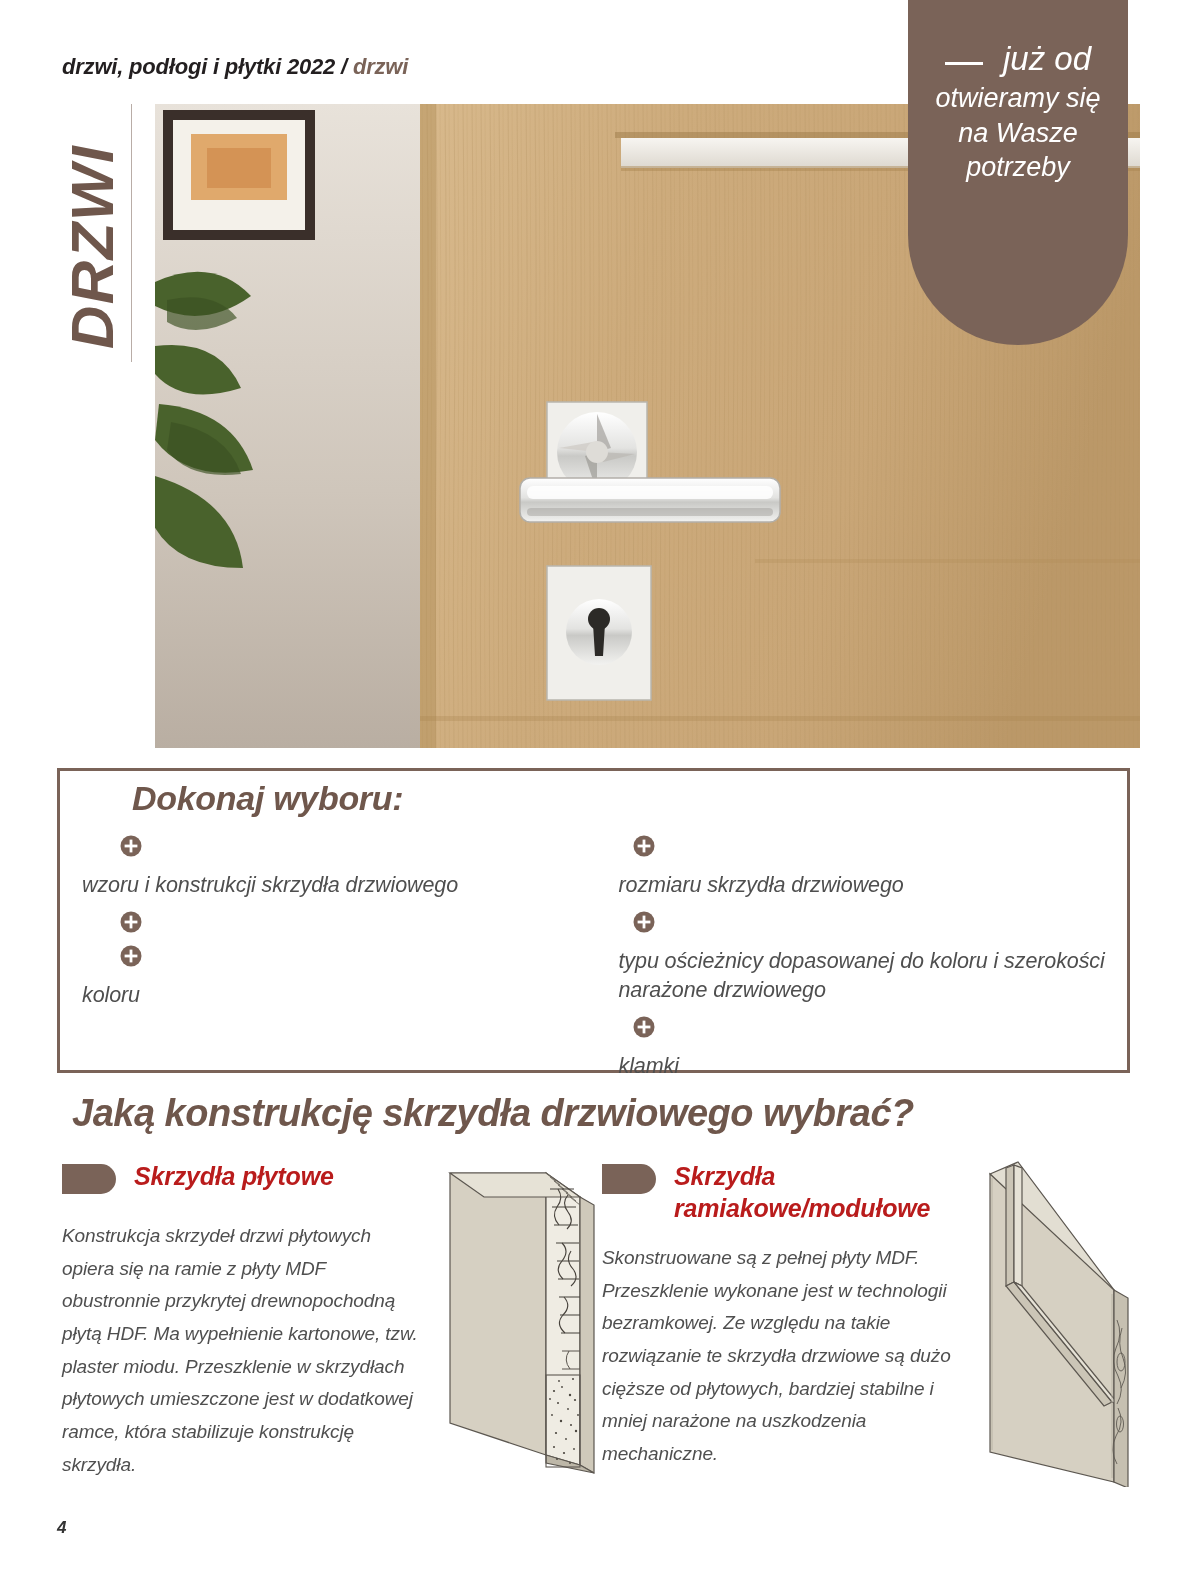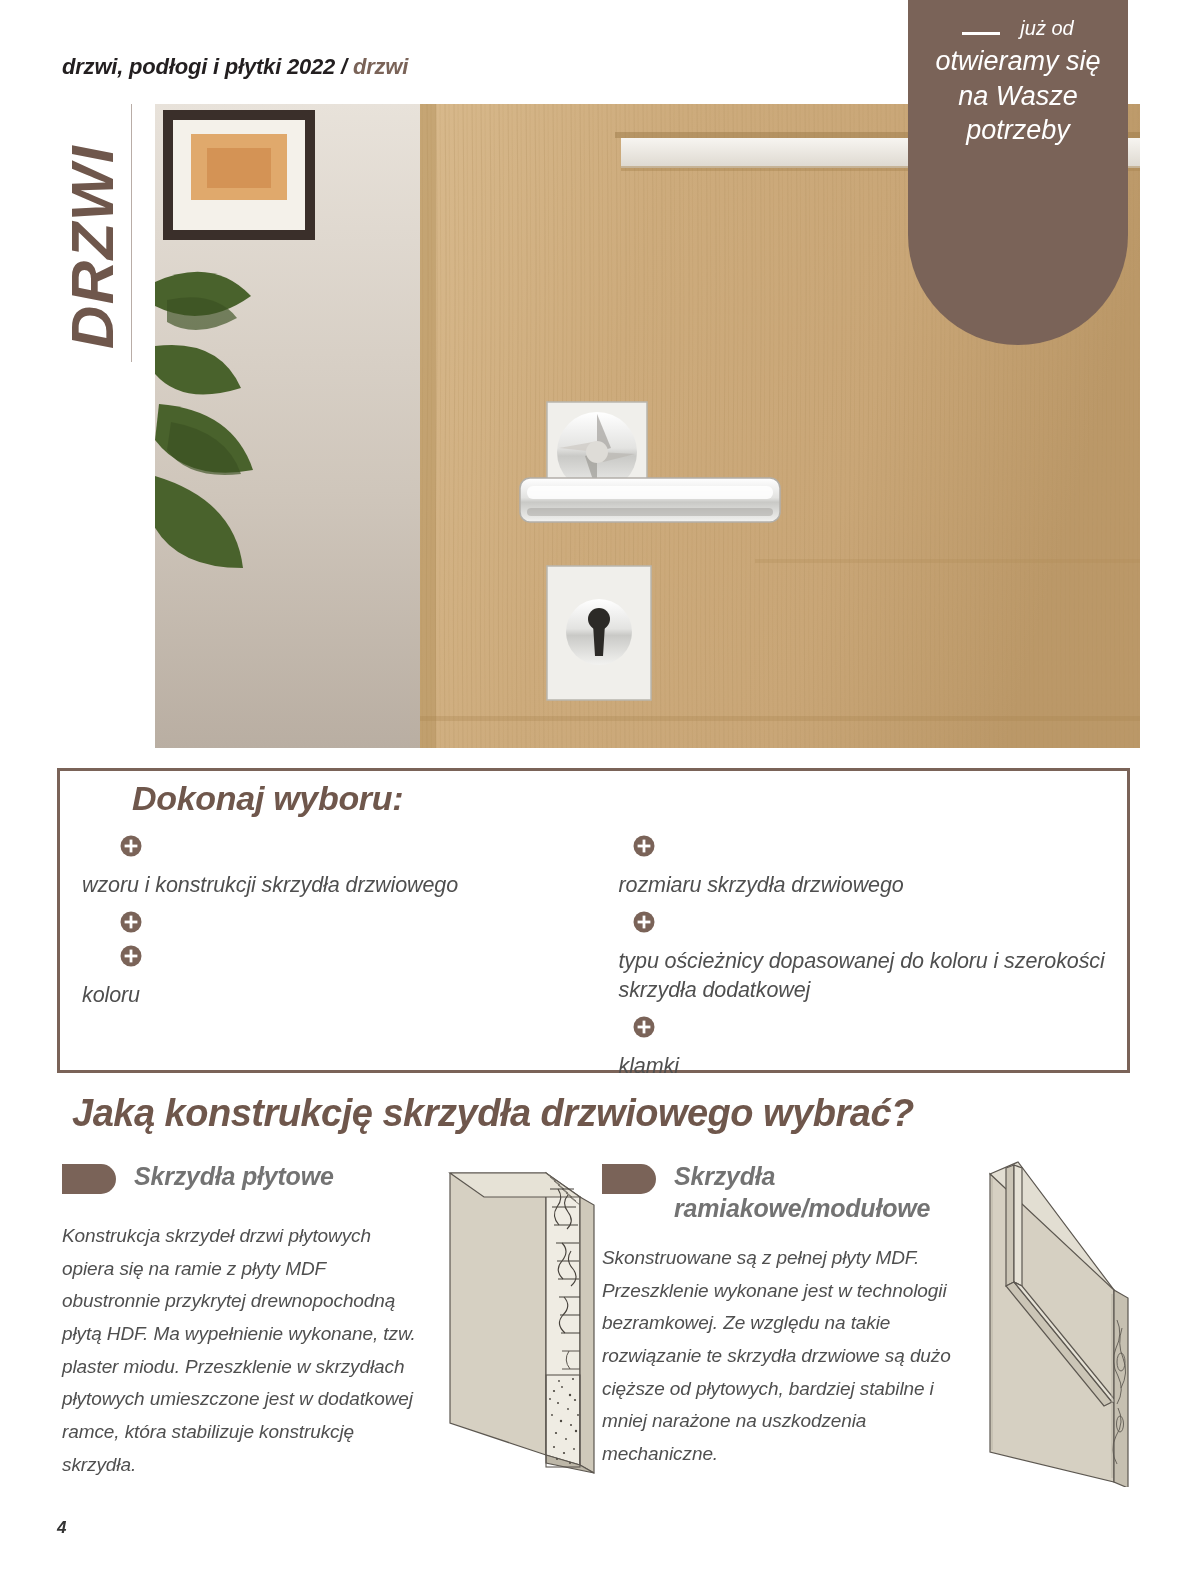--- a/index.html
+++ b/index.html
@@ -85,22 +85,22 @@
     top: 0px;
     width: 220px;
     height: 345px;
     background: #7a6358;
     border-radius: 0 0 110px 110px;
     color: #ffffff;
     text-align: center;
     overflow: hidden;
   }
   .badge-top {
-    margin-top: 18px;
-    font-size: 20px;
+    margin-top: 42px;
+    font-size: 33px;
     font-weight: 500;
     letter-spacing: 0px;
     line-height: 1;
     display: flex;
     align-items: center;
     justify-content: center;
     gap: 20px;
   }
   .badge-dash {
     display: inline-block;
@@ -222,21 +222,21 @@
     flex: 0 0 auto;
     width: 54px;
     height: 30px;
     margin-top: 4px;
     background: #7a6358;
     border-radius: 0 16px 16px 0;
   }
   .sub-head-text {
     font-size: 25px;
     font-weight: 800;
-    color: #737373;
+    color: #b91c1c;
     line-height: 1.28;
     letter-spacing: -0.2px;
   }
 
   .body-text {
     margin-top: 26px;
     font-size: 19px;
     line-height: 1.72;
     color: #4f4f4f;
     letter-spacing: -0.1px;
@@ -425,21 +425,21 @@
           <span class="choice-text">rozmiaru skrzydła drzwiowego</span>
         </div>
         <div class="choice">
           <span class="plus-icon">
             <svg width="22" height="22" viewBox="0 0 22 22">
                 <circle cx="11" cy="11" r="10.5" fill="#7a6358"></circle>
                 <rect x="9.6" y="4.6" width="2.8" height="12.8" fill="#ffffff"></rect>
                 <rect x="4.6" y="9.6" width="12.8" height="2.8" fill="#ffffff"></rect>
               </svg>
           </span>
-          <span class="choice-text">typu ościeżnicy dopasowanej do koloru i szerokości skrzydła dodatkowej</span>
+          <span class="choice-text">typu ościeżnicy dopasowanej do koloru i szerokości narażone drzwiowego</span>
         </div>
         <div class="choice">
           <span class="plus-icon">
             <svg width="22" height="22" viewBox="0 0 22 22">
                 <circle cx="11" cy="11" r="10.5" fill="#7a6358"></circle>
                 <rect x="9.6" y="4.6" width="2.8" height="12.8" fill="#ffffff"></rect>
                 <rect x="4.6" y="9.6" width="12.8" height="2.8" fill="#ffffff"></rect>
               </svg>
           </span>
           <span class="choice-text">klamki</span>
@@ -450,21 +450,21 @@
 
   <div class="question">Jaką konstrukcję skrzydła drzwiowego wybrać?</div>
 
   <div class="cols">
 
     <div class="col left">
       <div class="sub-head">
         <span class="door-chip"></span>
         <span class="sub-head-text">Skrzydła płytowe</span>
       </div>
-      <p class="body-text">Konstrukcja skrzydeł drzwi płytowych opiera się na ramie z płyty MDF obustronnie przykrytej drewnopochodną płytą HDF. Ma wypełnienie wykonane, tzw. plaster miodu. Przeszklenie w skrzydłach płytowych umieszczone jest w dodatkowej ramce, która stabilizuje konstrukcję skrzydła.</p>
+      <p class="body-text">Konstrukcja skrzydeł drzwi płytowych opiera się na ramie z płyty MDF obustronnie przykrytej drewnopochodną płytą HDF. Ma wypełnienie kartonowe, tzw. plaster miodu. Przeszklenie w skrzydłach płytowych umieszczone jest w dodatkowej ramce, która stabilizuje konstrukcję skrzydła.</p>
     </div>
 
     <div class="col right">
       <div class="sub-head">
         <span class="door-chip"></span>
         <span class="sub-head-text">
           <span>Skrzydła</span><br>
           <span>ramiakowe/modułowe</span>
         </span>
       </div>

